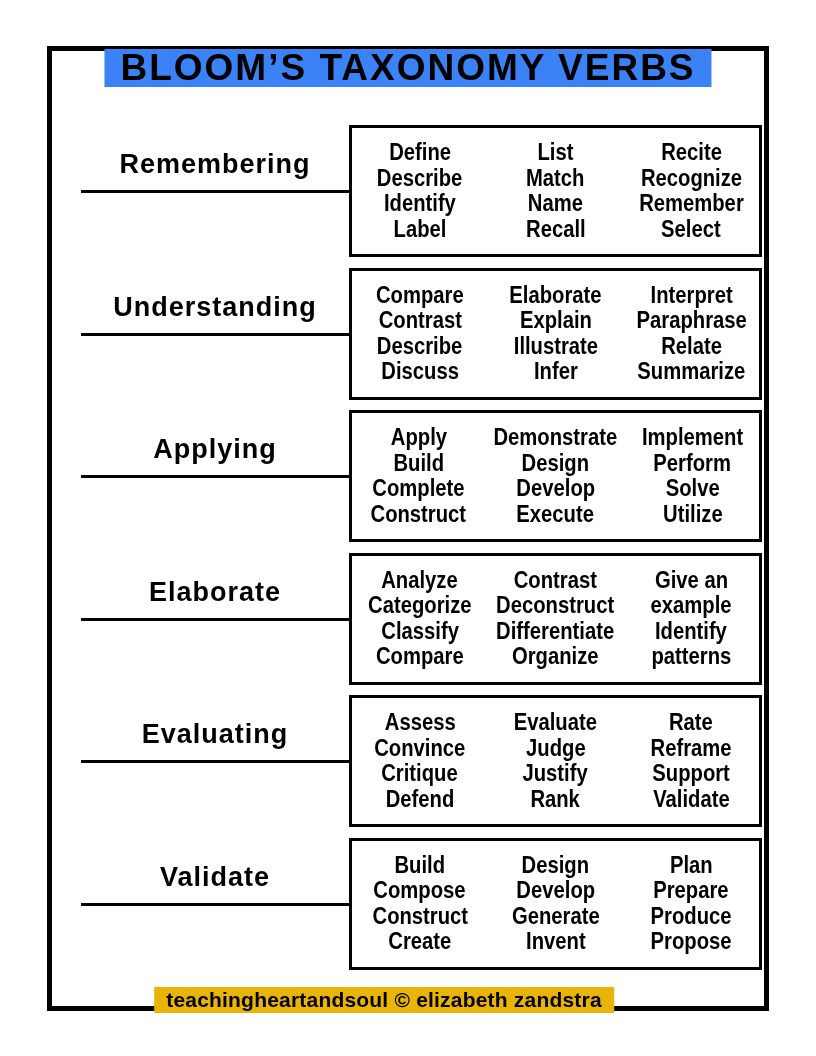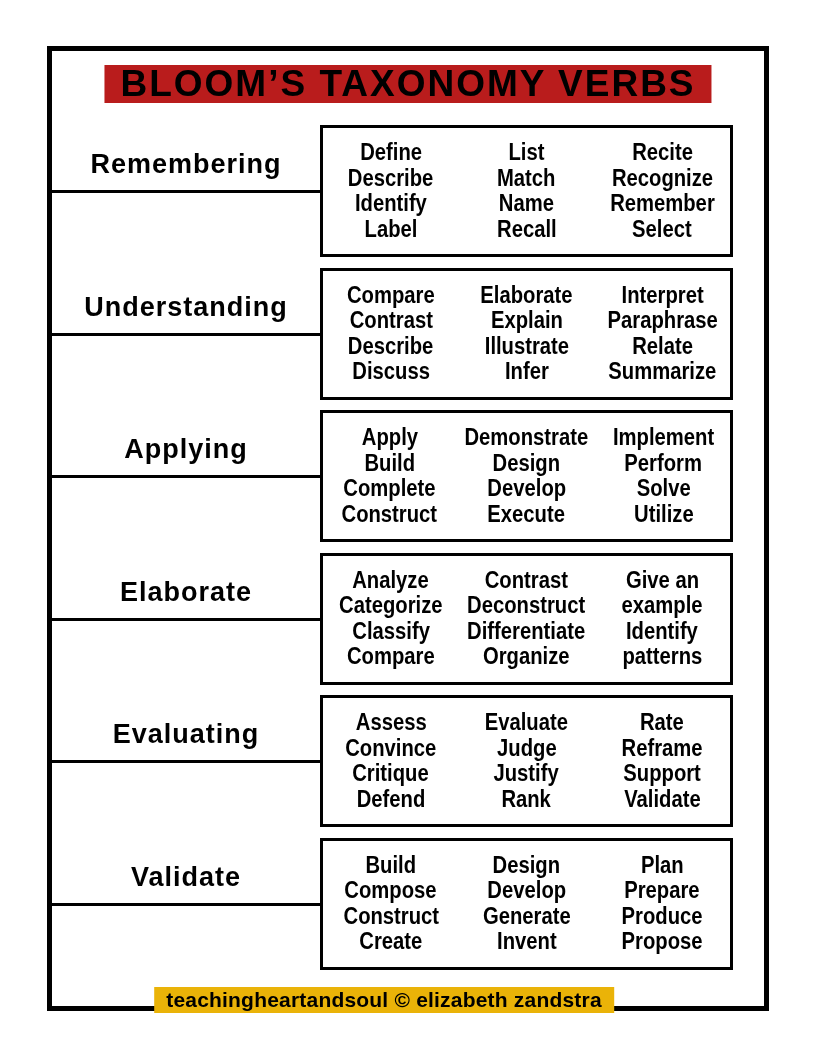--- a/index.html
+++ b/index.html
@@ -10,36 +10,36 @@
     overflow:hidden;
   }
   .frame {
     position:absolute; left:47px; top:46px;
     width:722px; height:965px;
     border:5px solid #000; box-sizing:border-box;
   }
   .title {
     position:absolute; top:-2px; left:50%;
     transform:translateX(-50%);
-    background:#b91c1c; padding:0 16px;
+    background:#3b82f6; padding:0 16px;
     font-size:37px; line-height:38px; font-weight:700;
-    letter-spacing:2px; white-space:nowrap;margin-top:16px;
+    letter-spacing:2px; white-space:nowrap;
   }
   .footer {
     position:absolute; bottom:-7px; left:calc(50% - 24px);
     transform:translateX(-50%);
     background:#eab308; padding:0 12px;
     font-size:21px; line-height:26px; font-weight:700;
     white-space:nowrap; letter-spacing:0.2px;
   }
   .sections {
     position:absolute; left:0; top:74px; right:0;
     display:flex; flex-direction:column; gap:10.5px;
   }
-  .section { position:relative; height:132px; }
+  .section { position:relative; height:132px;margin-left:29px; }
   .label-cell {
     position:absolute; left:0; top:0; width:268px; height:65px;
     display:flex; align-items:center; justify-content:center;
     padding-top:14px; box-sizing:border-box;
     font-size:27px; font-weight:600; letter-spacing:1px;
   }
   .label-line {
     position:absolute; left:0; top:65px; width:268px; height:3px;
     background:#000;
   }

